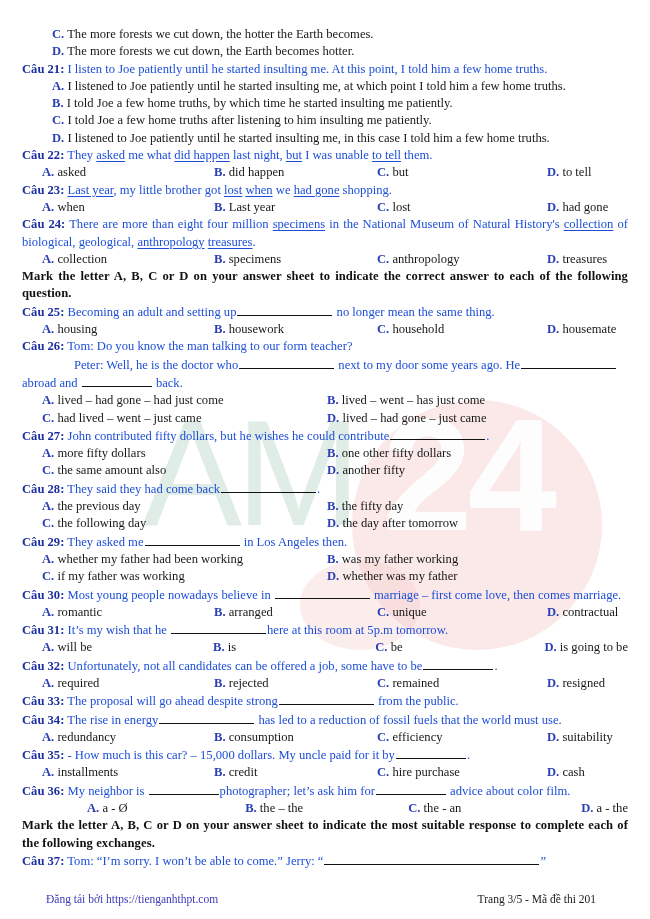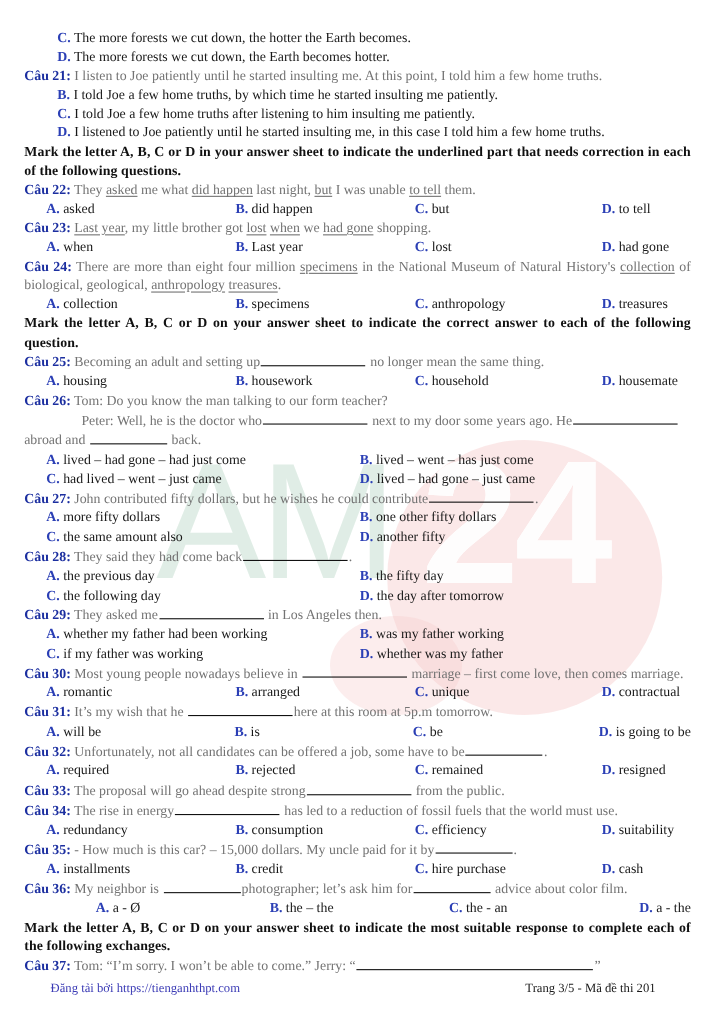--- a/index.html
+++ b/index.html
@@ -77,21 +77,21 @@
   .q-line {
     text-align: justify;
     text-justify: inter-word;
     padding-left: 0;
     margin: 0;
   }
   .q-num {
     color: #1c2fa0;
     font-weight: bold;
   }
-  .stem { color: #737373; }
+  .stem { color: #1d4ed8; }
 
   
   .instruction {
     font-weight: bold;
     text-align: justify;
     text-justify: inter-word;
     margin: 0;
     color: #111;
     letter-spacing: 0.1px;
   }
@@ -182,30 +182,32 @@
   </div>
   <div class="opts" style="padding-left:30px;">
     <span class="opt"><span class="ol">D.</span> <span class="otext">The more forests we cut down, the Earth becomes hotter.</span></span>
   </div>
 
   <div class="q-line">
     <span class="q-num">Câu 21:</span>
     <span class="stem">I listen to Joe patiently until he started insulting me. At this point, I told him a few home truths.</span>
   </div>
   <div class="opts" style="padding-left:30px;">
+    <span class="opt"><span class="ol">A.</span> <span class="otext">I listened to Joe patiently until he started insulting me, at which point I told him a few home truths.</span></span>
+  </div>
+  <div class="opts" style="padding-left:30px;">
     <span class="opt"><span class="ol">B.</span> <span class="otext">I told Joe a few home truths, by which time he started insulting me patiently.</span></span>
   </div>
   <div class="opts" style="padding-left:30px;">
     <span class="opt"><span class="ol">C.</span> <span class="otext">I told Joe a few home truths after listening to him insulting me patiently.</span></span>
   </div>
   <div class="opts" style="padding-left:30px;">
     <span class="opt"><span class="ol">D.</span> <span class="otext">I listened to Joe patiently until he started insulting me, in this case I told him a few home truths.</span></span>
   </div>
 
-  <div class="instruction">Mark the letter A, B, C or D in your answer sheet to indicate the underlined part that needs correction in each of the following questions.</div>
 
   <div class="q-line">
     <span class="q-num">Câu 22:</span>
     <span class="stem"><span>They </span><span class="u">asked</span><span> me what </span><span class="u">did happen</span><span> last night, </span><span class="u">but</span><span> I was unable </span><span class="u">to tell</span><span> them.</span></span>
   </div>
   <div class="opts grid4">
     <span class="opt"><span class="ol">A.</span> <span class="otext">asked</span></span>
     <span class="opt"><span class="ol">B.</span> <span class="otext">did happen</span></span>
     <span class="opt"><span class="ol">C.</span> <span class="otext">but</span></span>
     <span class="opt"><span class="ol">D.</span> <span class="otext">to tell</span></span>

